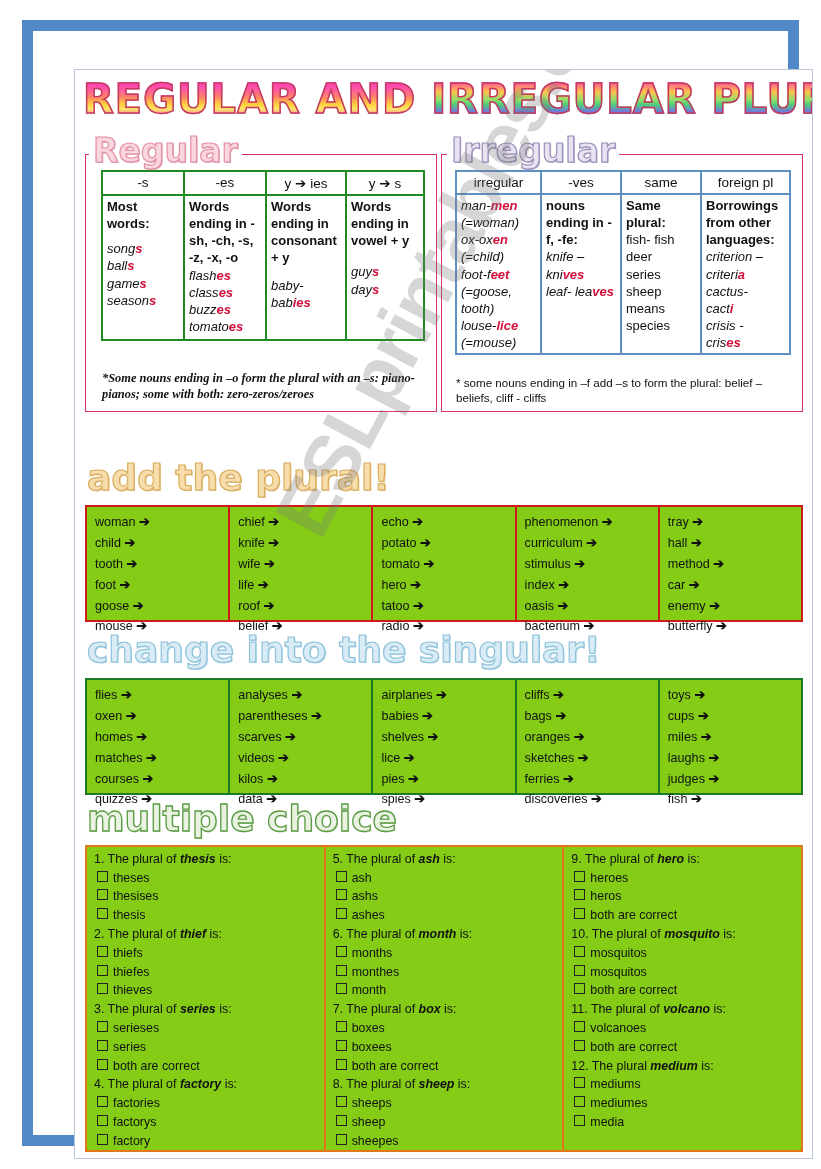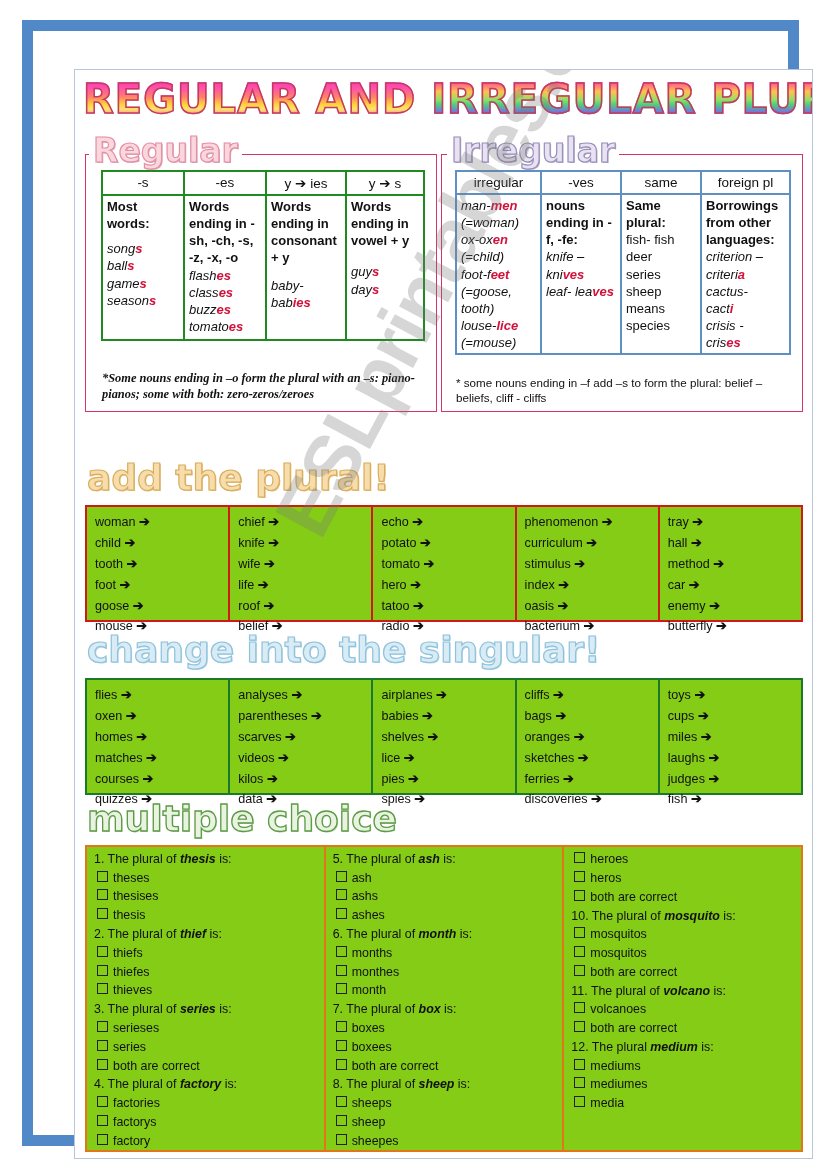--- a/index.html
+++ b/index.html
@@ -333,20 +333,21 @@
             <div class="q"><span>7. </span><span>The plural of </span><b>box</b><span> is:</span></div>
             <div class="opt"><span class="box-gl"></span><span>boxes</span></div>
             <div class="opt"><span class="box-gl"></span><span>boxees</span></div>
             <div class="opt"><span class="box-gl"></span><span>both are correct</span></div>
             <div class="q"><span>8. </span><span>The plural of </span><b>sheep</b><span> is:</span></div>
             <div class="opt"><span class="box-gl"></span><span>sheeps</span></div>
             <div class="opt"><span class="box-gl"></span><span>sheep</span></div>
             <div class="opt"><span class="box-gl"></span><span>sheepes</span></div>
           </div>
           <div class="col">
+            <div class="q"><span>9. </span><span>The plural of </span><b>hero</b><span> is:</span></div>
             <div class="opt"><span class="box-gl"></span><span>heroes</span></div>
             <div class="opt"><span class="box-gl"></span><span>heros</span></div>
             <div class="opt"><span class="box-gl"></span><span>both are correct</span></div>
             <div class="q"><span>10. </span><span>The plural of </span><b>mosquito</b><span> is:</span></div>
             <div class="opt"><span class="box-gl"></span><span>mosquitos</span></div>
             <div class="opt"><span class="box-gl"></span><span>mosquitos</span></div>
             <div class="opt"><span class="box-gl"></span><span>both are correct</span></div>
             <div class="q"><span>11. </span><span>The plural of </span><b>volcano</b><span> is:</span></div>
             <div class="opt"><span class="box-gl"></span><span>volcanoes</span></div>
             <div class="opt"><span class="box-gl"></span><span>both are correct</span></div>

